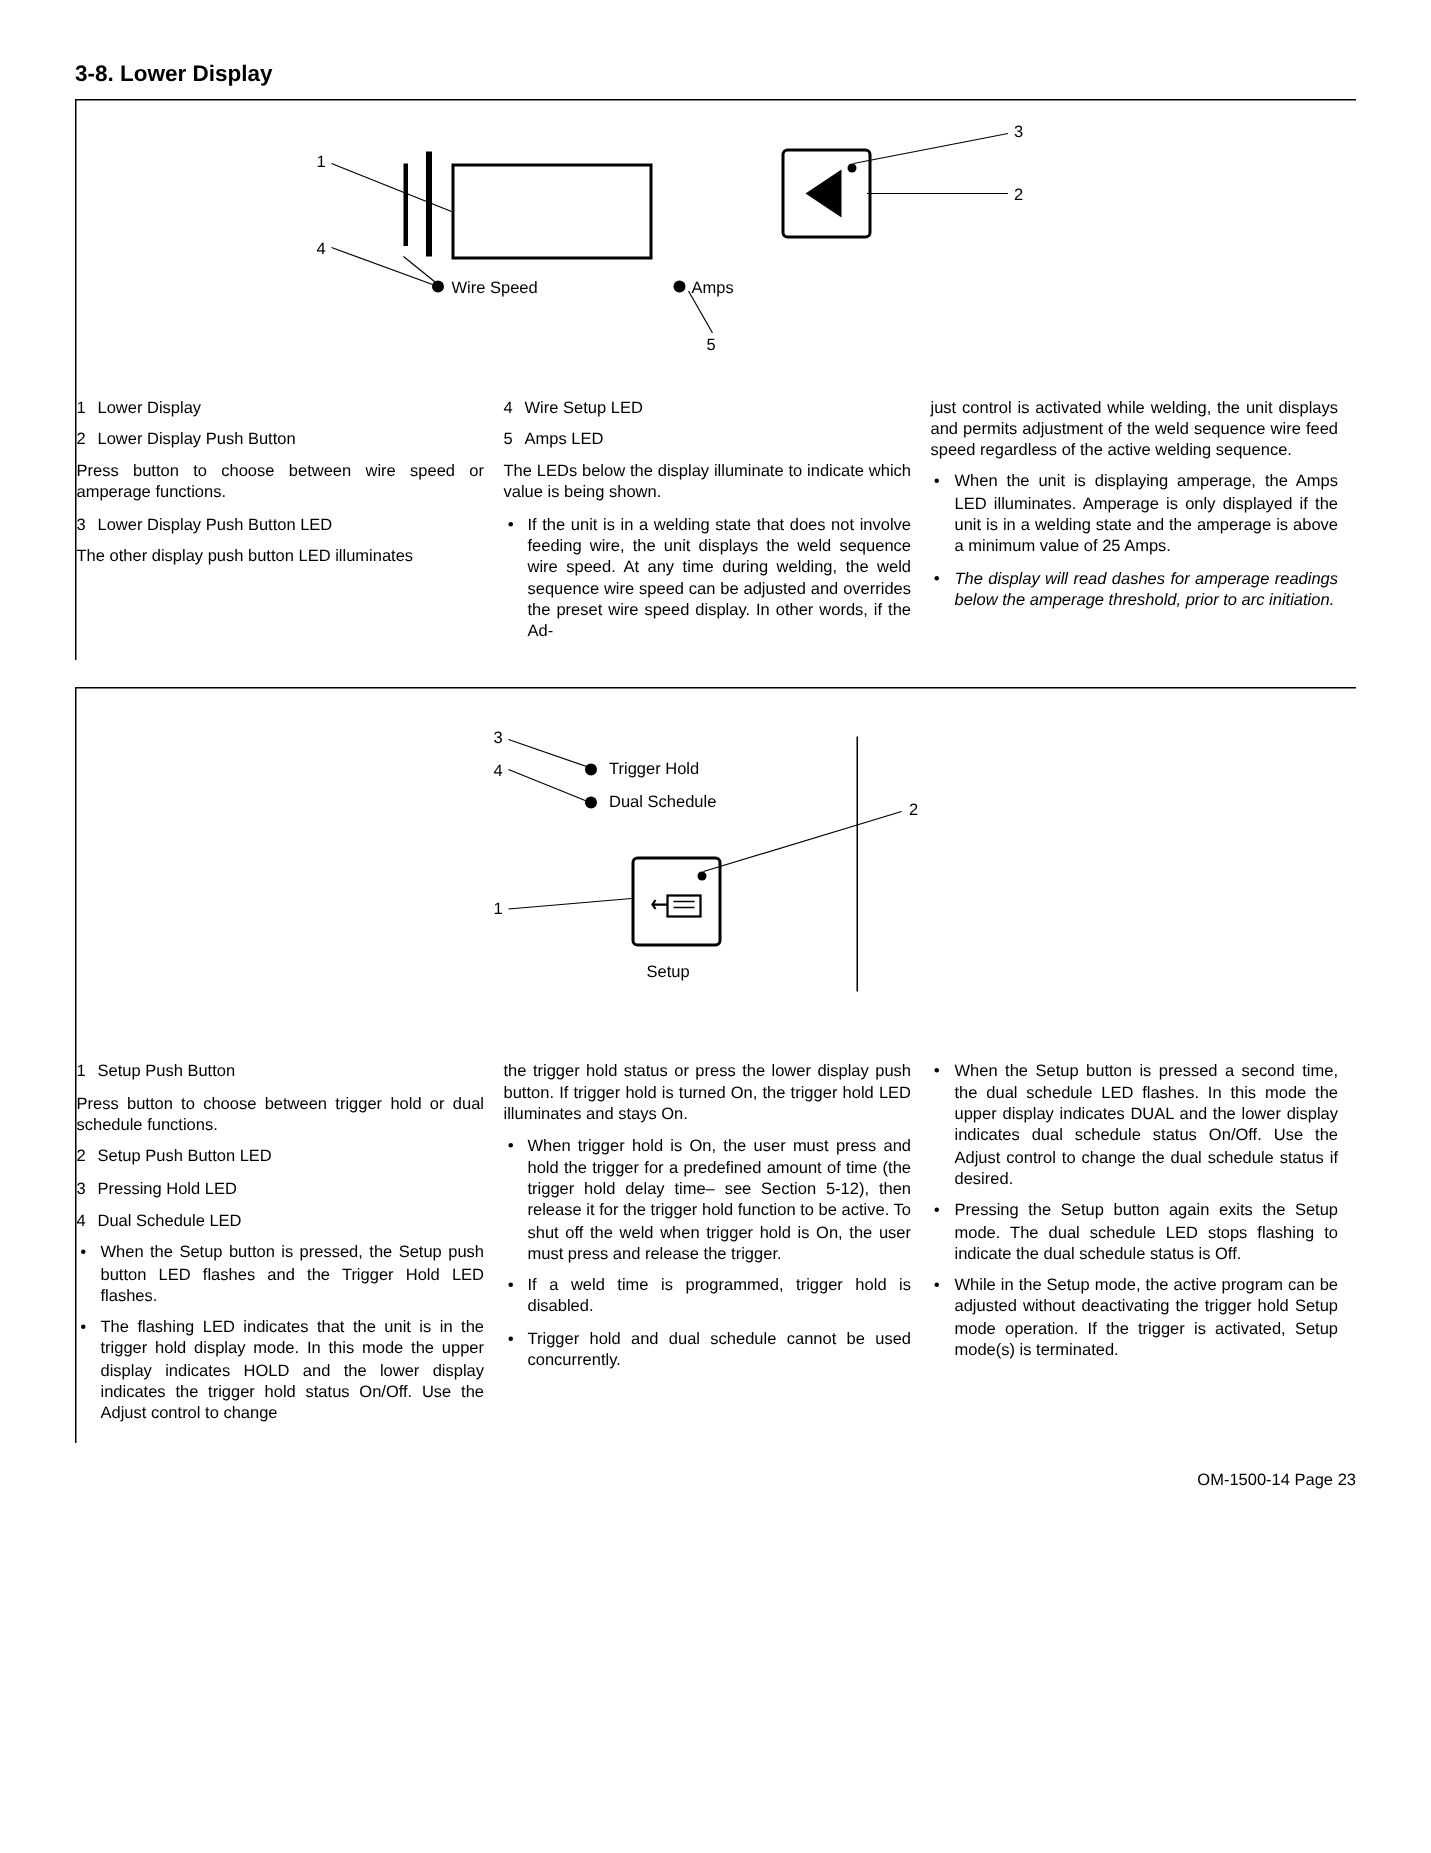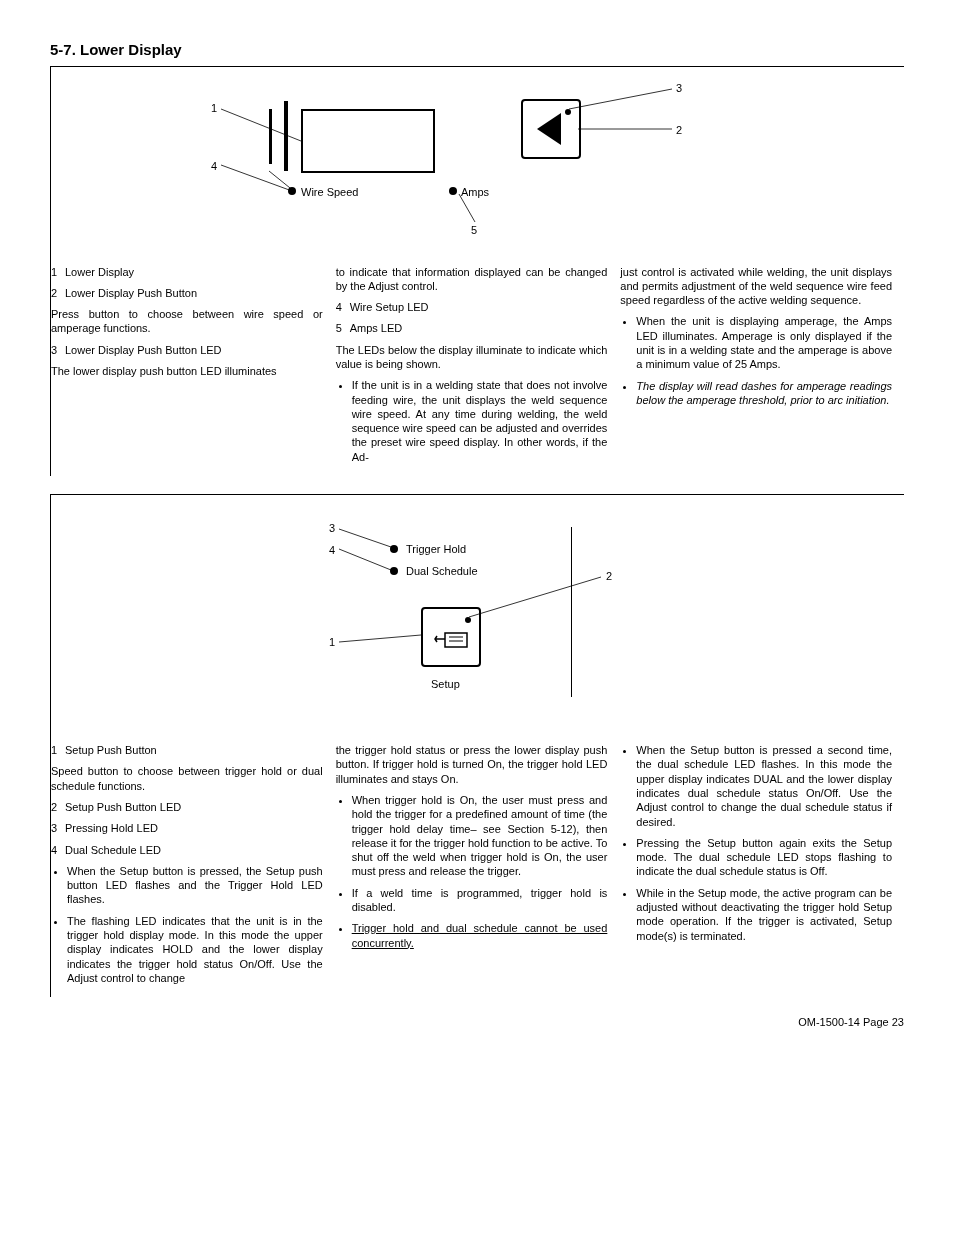--- a/index.html
+++ b/index.html
@@ -71,21 +71,21 @@
     text-align: right;
     font-size: 11px;
     margin-top: 16px;
   }
   .sec-block { margin-bottom: 18px; }
 </style>
 </head>
 <body>
 
 <div class="sec-block">
-  <div class="section-heading">5-7.   Lower Display</div>
+  <div class="section-heading">3-8.   Lower Display</div>
   <div class="figure-box">
 
     <div class="figure-area" style="height:180px;">
 
       <div class="display-rect" style="left:250px; top:30px; width:130px; height:60px;"></div>
 
       <div style="position:absolute; left:218px; top:30px; width:3px; height:55px; background:#000;"></div>
       <div style="position:absolute; left:233px; top:22px; width:4px; height:70px; background:#000;"></div>
 
       <div class="small-button-box" style="left:470px; top:20px;">
@@ -122,24 +122,23 @@
       <div class="fig-label fig-bold" style="left:250px; top:106px;">Wire Speed</div>
       <div class="fig-label fig-bold" style="left:410px; top:106px;">Amps</div>
     </div>
 
     <div class="cols" style="padding-right:12px;">
       <div class="col">
         <p class="num-item"><span class="n">1</span><span>Lower Display</span></p>
         <p class="num-item"><span class="n">2</span><span>Lower Display Push Button</span></p>
         <p>Press button to choose between wire speed or amperage functions.</p>
         <p class="num-item"><span class="n">3</span><span>Lower Display Push Button LED</span></p>
-        <p style="margin-bottom:0;">The lower display push button LED illuminates</p>
-      </div>
-      <div class="col">
-        <p>to indicate that information displayed can be changed by the Adjust control.</p>
+        <p style="margin-bottom:0;">The other display push button LED illuminates</p>
+      </div>
+      <div class="col">
         <p class="num-item"><span class="n">4</span><span>Wire Setup LED</span></p>
         <p class="num-item"><span class="n">5</span><span>Amps LED</span></p>
         <p>The LEDs below the display illuminate to indicate which value is being shown.</p>
         <ul class="bul">
           <li style="margin-bottom:0;">If the unit is in a welding state that does not involve feeding wire, the unit displays the weld sequence wire speed. At any time during welding, the weld sequence wire speed can be adjusted and overrides the preset wire speed display. In other words, if the Ad-</li>
         </ul>
       </div>
       <div class="col">
         <p>just control is activated while welding, the unit displays and permits adjustment of the weld sequence wire feed speed regardless of the active welding sequence.</p>
         <ul class="bul">
@@ -189,35 +188,35 @@
       <div class="fig-label" style="left:278px; top:128px;">1</div>
       <div class="fig-label" style="left:555px; top:62px;">2</div>
       <div class="fig-label fig-bold" style="left:355px; top:35px;">Trigger Hold</div>
       <div class="fig-label fig-bold" style="left:355px; top:57px;">Dual Schedule</div>
       <div class="fig-label fig-bold" style="left:380px; top:170px;">Setup</div>
     </div>
 
     <div class="cols" style="padding-right:12px;">
       <div class="col">
         <p class="num-item"><span class="n">1</span><span>Setup Push Button</span></p>
-        <p>Speed button to choose between trigger hold or dual schedule functions.</p>
+        <p>Press button to choose between trigger hold or dual schedule functions.</p>
         <p class="num-item"><span class="n">2</span><span>Setup Push Button LED</span></p>
         <p class="num-item"><span class="n">3</span><span>Pressing Hold LED</span></p>
         <p class="num-item"><span class="n">4</span><span>Dual Schedule LED</span></p>
         <ul class="bul">
           <li>When the Setup button is pressed, the Setup push button LED flashes and the Trigger Hold LED flashes.</li>
           <li style="margin-bottom:0;">The flashing LED indicates that the unit is in the trigger hold display mode. In this mode the upper display indicates HOLD and the lower display indicates the trigger hold status On/Off. Use the Adjust control to change</li>
         </ul>
       </div>
       <div class="col">
         <p>the trigger hold status or press the lower display push button. If trigger hold is turned On, the trigger hold LED illuminates and stays On.</p>
         <ul class="bul">
           <li>When trigger hold is On, the user must press and hold the trigger for a predefined amount of time (the trigger hold delay time– see Section 5-12), then release it for the trigger hold function to be active. To shut off the weld when trigger hold is On, the user must press and release the trigger.</li>
           <li>If a weld time is programmed, trigger hold is disabled.</li>
-          <li style="margin-bottom:0;text-decoration:underline;">Trigger hold and dual schedule cannot be used concurrently.</li>
+          <li style="margin-bottom:0;">Trigger hold and dual schedule cannot be used concurrently.</li>
         </ul>
       </div>
       <div class="col">
         <ul class="bul">
           <li>When the Setup button is pressed a second time, the dual schedule LED flashes. In this mode the upper display indicates DUAL and the lower display indicates dual schedule status On/Off. Use the Adjust control to change the dual schedule status if desired.</li>
           <li>Pressing the Setup button again exits the Setup mode. The dual schedule LED stops flashing to indicate the dual schedule status is Off.</li>
           <li style="margin-bottom:0;">While in the Setup mode, the active program can be adjusted without deactivating the trigger hold Setup mode operation. If the trigger is activated, Setup mode(s) is terminated.</li>
         </ul>
       </div>
     </div>

